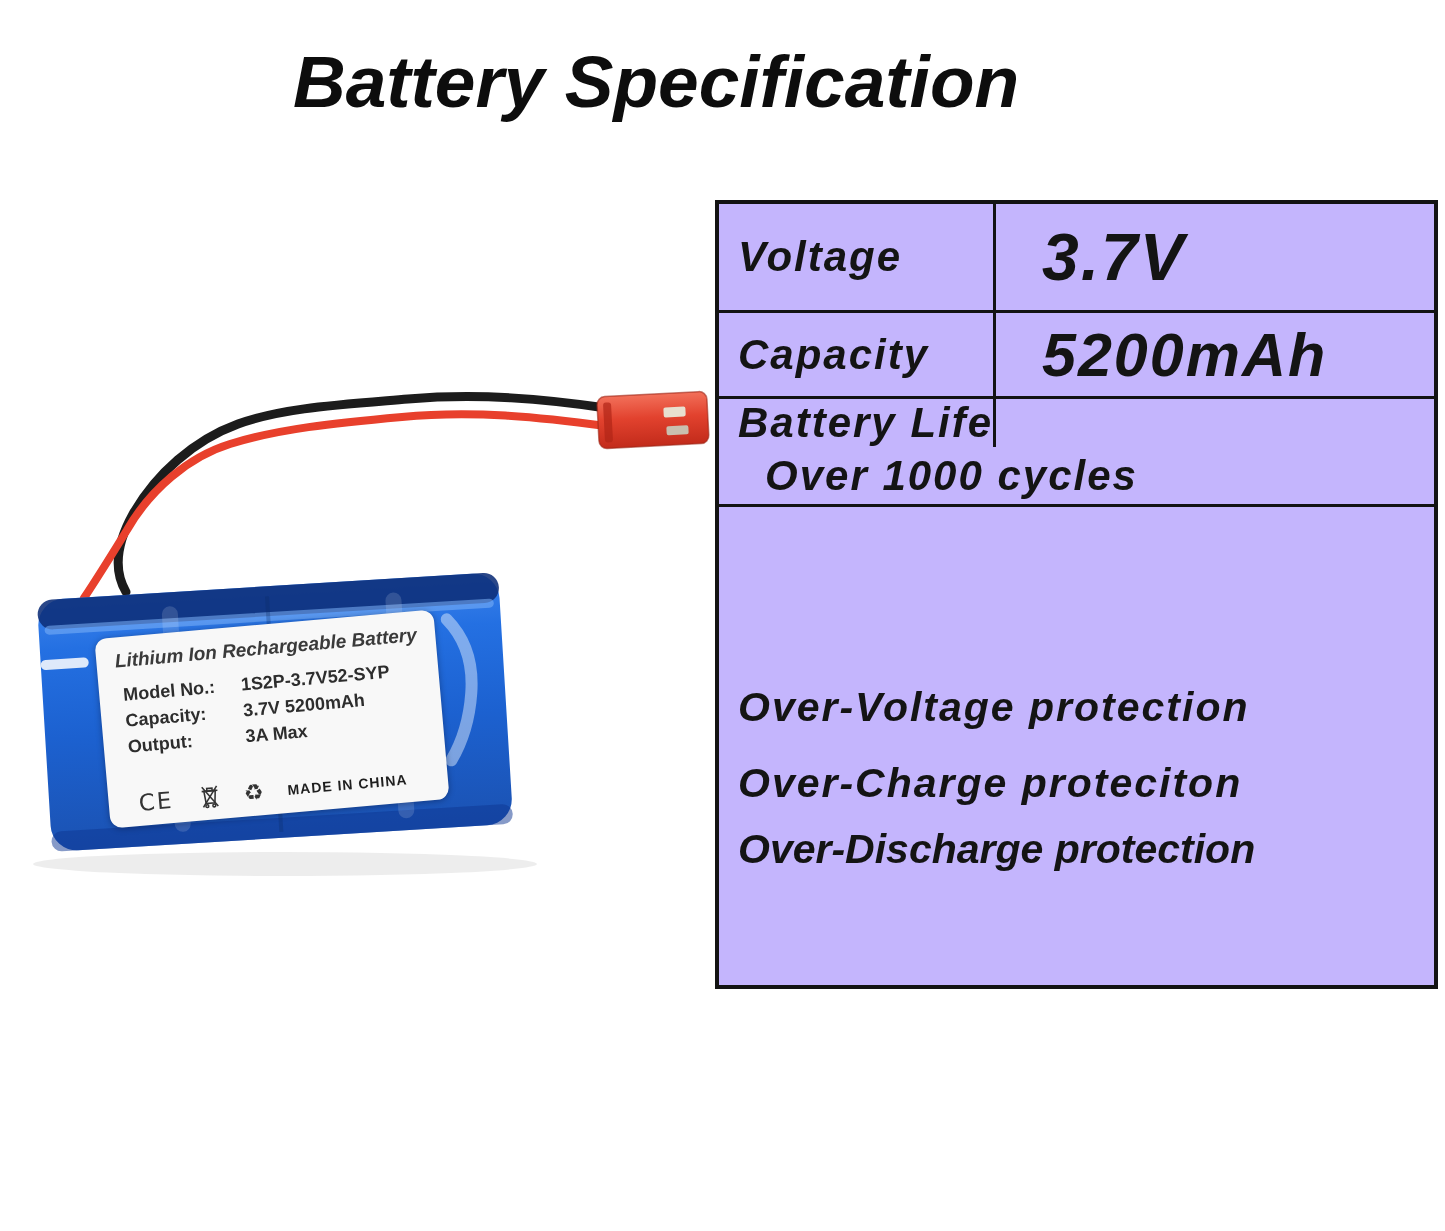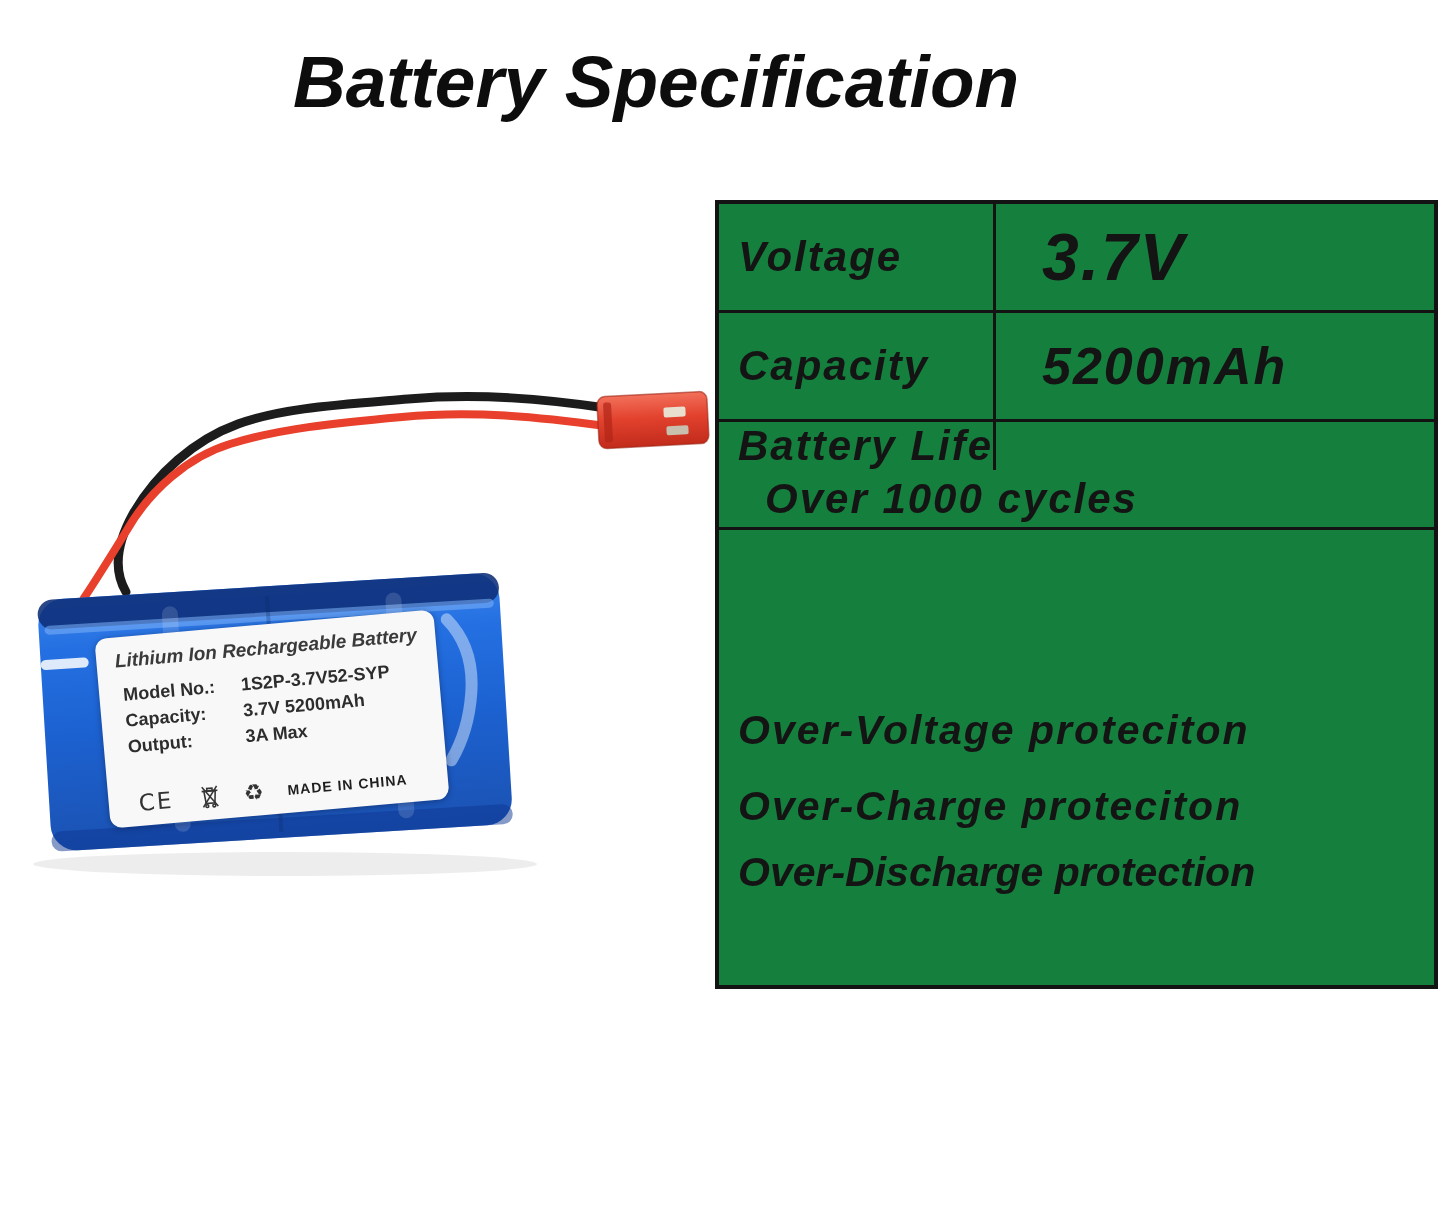--- a/index.html
+++ b/index.html
@@ -33,34 +33,34 @@
   .lab-row .k { width:118px; }
   .lab-foot { position:absolute; left:30px; right:6px; bottom:10px; display:flex; align-items:center; }
   .ce { font-size:23px; color:#333; letter-spacing:2px; font-family:"DejaVu Sans",sans-serif; }
   .bin { margin-left:26px; display:block; }
   .recycle { margin-left:24px; font-size:22px; color:#333; font-family:"DejaVu Sans",sans-serif; }
   .origin { margin-left:24px; font-size:14px; font-weight:700; letter-spacing:1px; color:#1f1f1f; white-space:nowrap; }
 
   
   .spec-table {
     position:absolute; left:715px; top:200px; width:723px; height:789px;
-    border:4px solid #131313; box-sizing:border-box; background:#15803d; z-index:3;
+    border:4px solid #131313; box-sizing:border-box; background:#c4b5fd; z-index:3;
   }
   .srow { display:flex; box-sizing:border-box; border-bottom:3px solid #131313; }
   .srow.r1 { height:109px; }
-  .srow.r2 { height:109px; }
+  .srow.r2 { height:86px; }
   .srow.r3 { height:108px;flex-direction:column; }
   .scell { display:flex; align-items:center; font-style:italic; font-weight:700; color:#141414; white-space:nowrap; }
   .scell.k {
     width:277px; border-right:3px solid #131313; padding-left:19px;
     font-size:42px; letter-spacing:2px; box-sizing:border-box;
   }
   .scell.v { flex:1; padding-left:46px; letter-spacing:2px; }
   .v1 { font-size:66px; }
-  .v2 { font-size:52px; }
+  .v2 { font-size:61px; }
   .v3 { font-size:42px; }
   .bms { position:relative; height:460px; }
   .bms-line {
     position:absolute; left:19px; white-space:nowrap; font-style:italic;
     font-weight:700; font-size:41px; letter-spacing:2px; color:#141414; line-height:48px;
   }
   .bms-line.tight { letter-spacing:0;text-align:right; }
 </style>
 </head>
 <body>
@@ -156,19 +156,19 @@
     <div class="srow r2">
       <div class="scell k">Capacity</div>
       <div class="scell v v2">5200mAh</div>
     </div>
     <div class="srow r3">
       <div class="scell k">Battery Life</div>
       <div class="scell v v3">Over 1000 cycles</div>
     </div>
 
     <div class="bms">
-      <div class="bms-line" style="top:176px">Over-Voltage proteciton</div>
+      <div class="bms-line" style="top:176px">Over-Voltage protection</div>
       <div class="bms-line" style="top:252px">Over-Charge proteciton</div>
       <div class="bms-line tight" style="top:318px">Over-Discharge protection</div>
     </div>
   </div>
 
 </div>
 
 </body></html>

